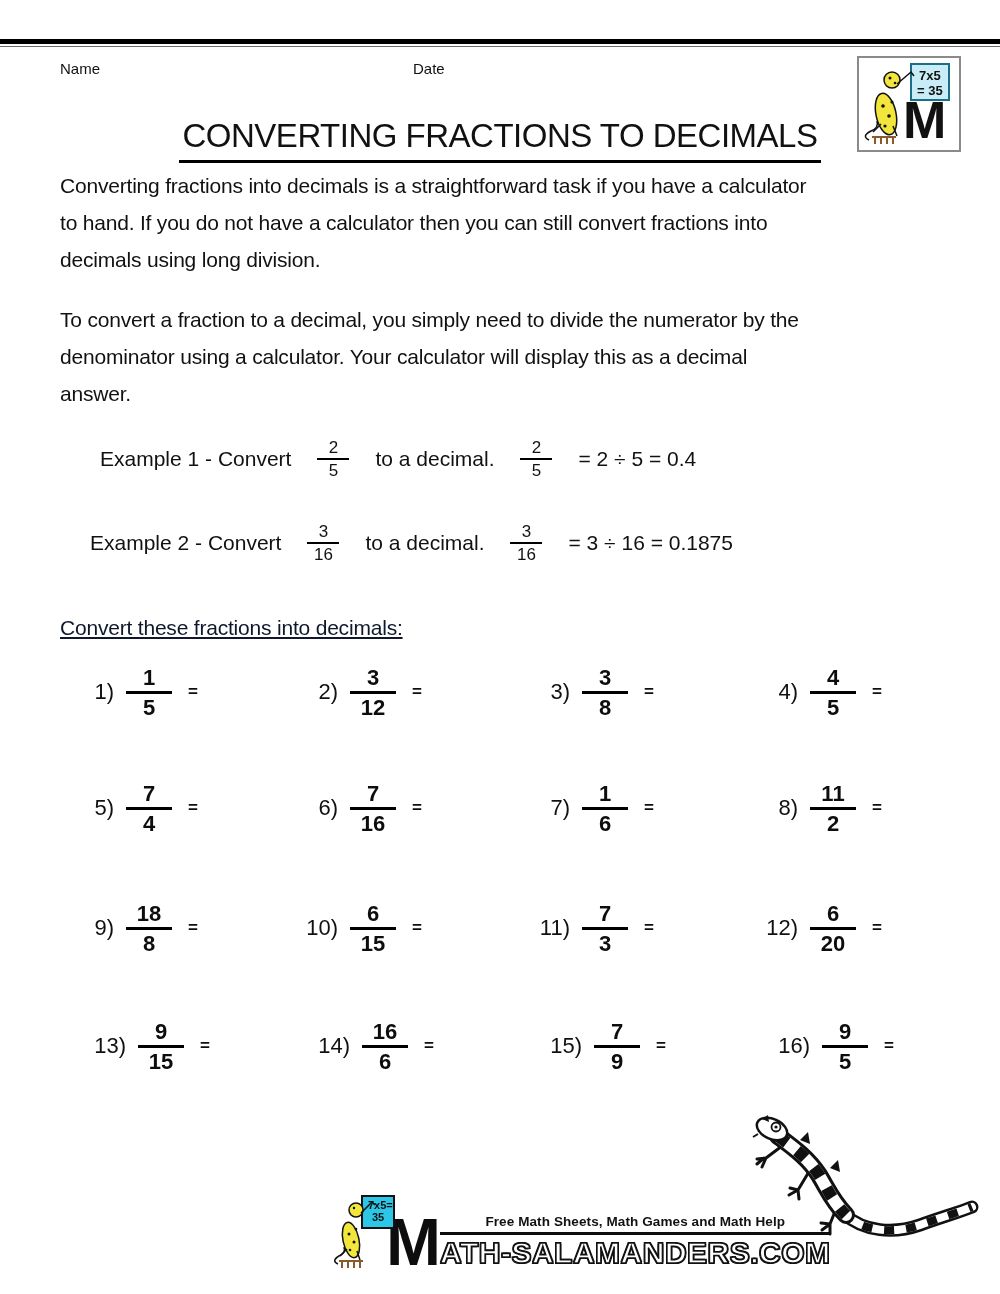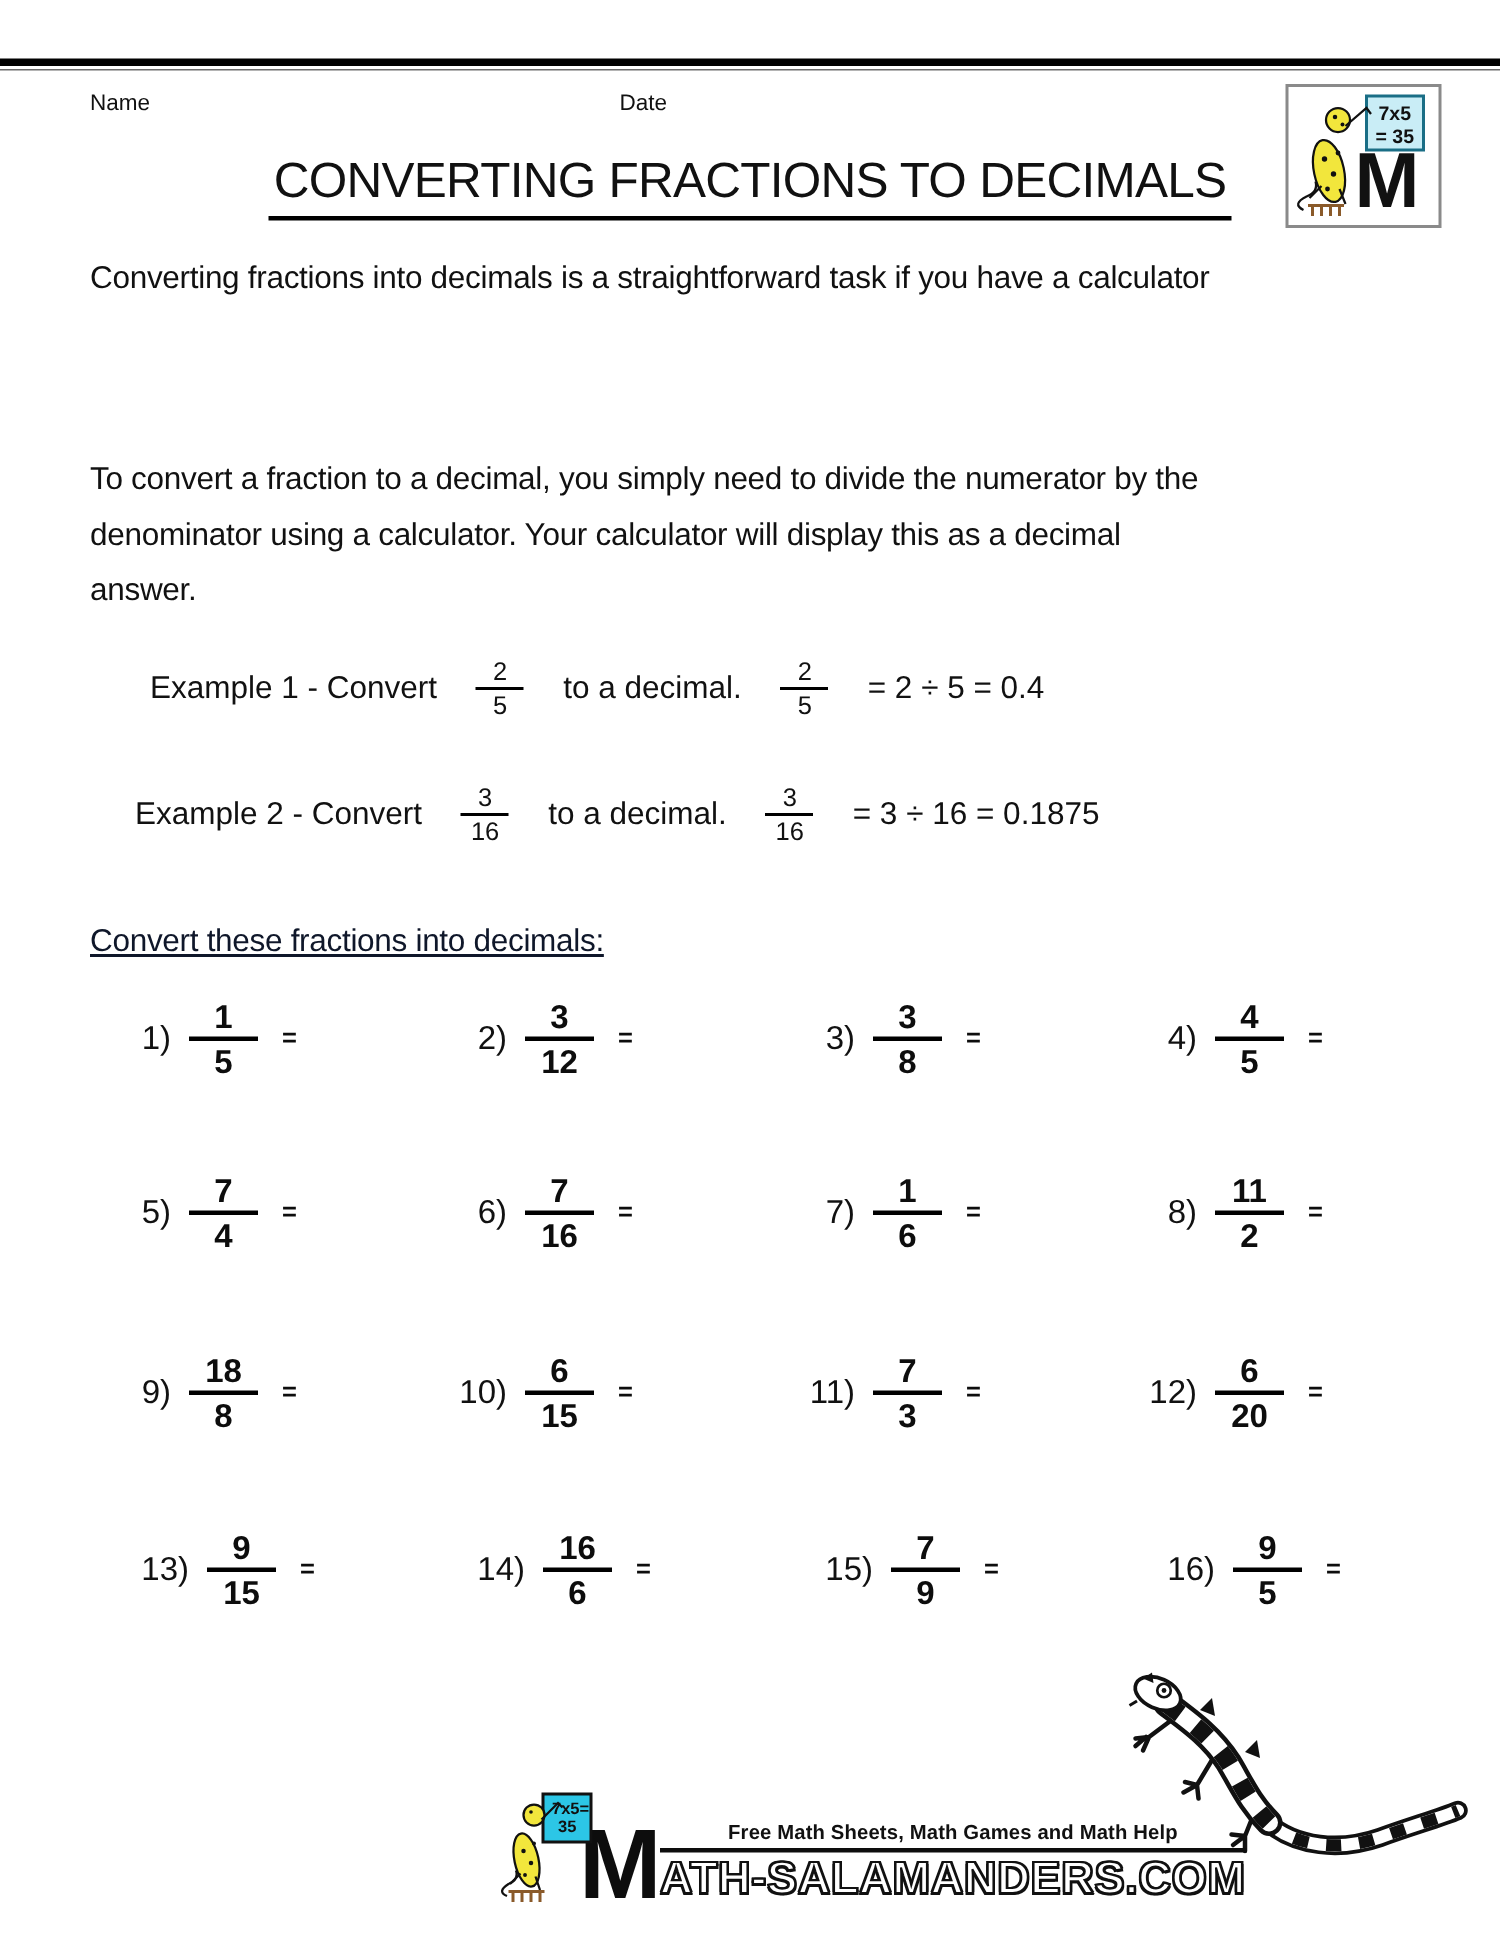--- a/index.html
+++ b/index.html
@@ -14,21 +14,21 @@
   .rule1{position:absolute;top:39px;left:0;width:1000px;height:5px;background:#000;}
   .rule2{position:absolute;top:46px;left:0;width:1000px;height:1px;background:#6b6b6b;}
   .name-label{position:absolute;top:60px;left:60px;font-size:15px;color:#111;}
   .date-label{position:absolute;top:60px;left:413px;font-size:15px;color:#111;}
 
   .logo-box{
     position:absolute;top:56px;left:857px;width:100px;height:92px;
     border:2px solid #8a8a8a;background:#fff;
   }
 
-  .title-wrap{position:absolute;top:101px;left:0;width:1000px;text-align:center;}
+  .title-wrap{position:absolute;top:117px;left:0;width:1000px;text-align:center;}
   .title{
     display:inline-block;font-size:33px;font-weight:500;letter-spacing:-0.5px;
     border-bottom:3px solid #000;padding:0 4px 5px 4px;color:#111;
   }
 
   .para{position:absolute;left:60px;width:900px;font-size:21px;letter-spacing:-0.2px;color:#111;}
   .para .line{display:block;line-height:37px;white-space:nowrap;}
   .p1{top:167px;}
   .p2{top:301px;}
 
@@ -124,20 +124,22 @@
       </g>
     </svg>
   </div>
 
   <div class="title-wrap">
     <span class="title">CONVERTING FRACTIONS TO DECIMALS</span>
   </div>
 
   <div class="para p1">
     <span class="line">Converting fractions into decimals is a straightforward task if you have a calculator</span>
+    <span class="line">to hand. If you do not have a calculator then you can still convert fractions into</span>
+    <span class="line">decimals using long division.</span>
   </div>
 
   <div class="para p2">
     <span class="line">To convert a fraction to a decimal, you simply need to divide the numerator by the</span>
     <span class="line">denominator using a calculator. Your calculator will display this as a decimal</span>
     <span class="line">answer.</span>
   </div>
 
   <div class="example ex1">
     <span class="part">Example 1 - Convert</span>

